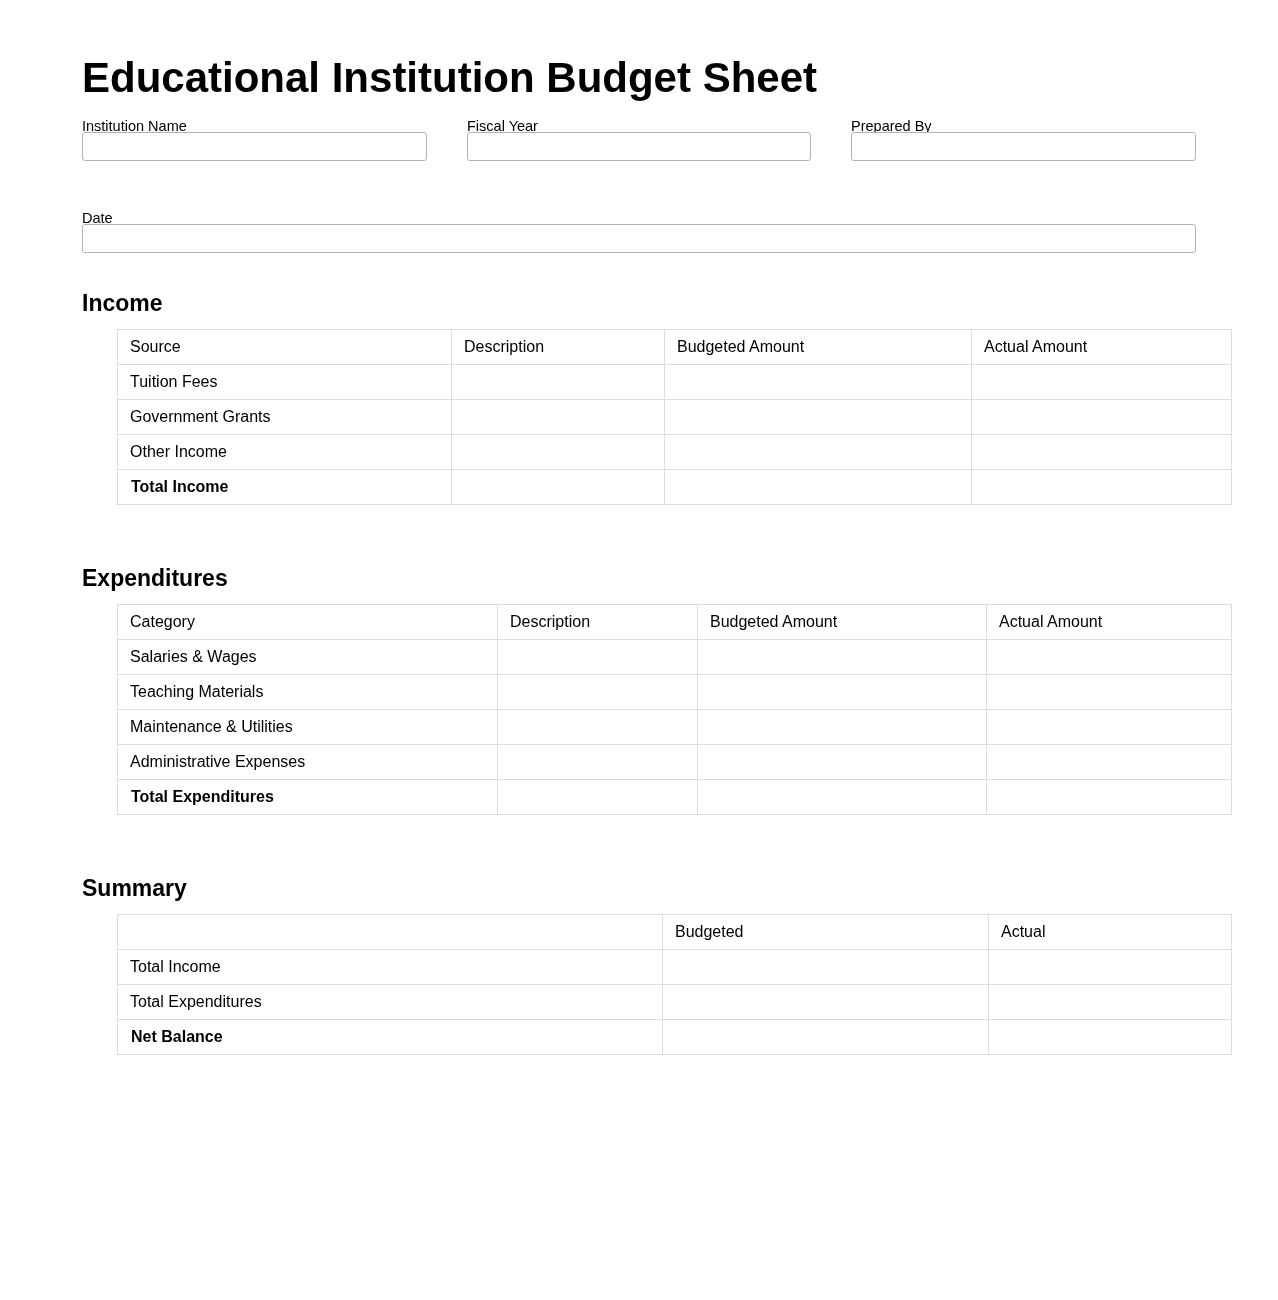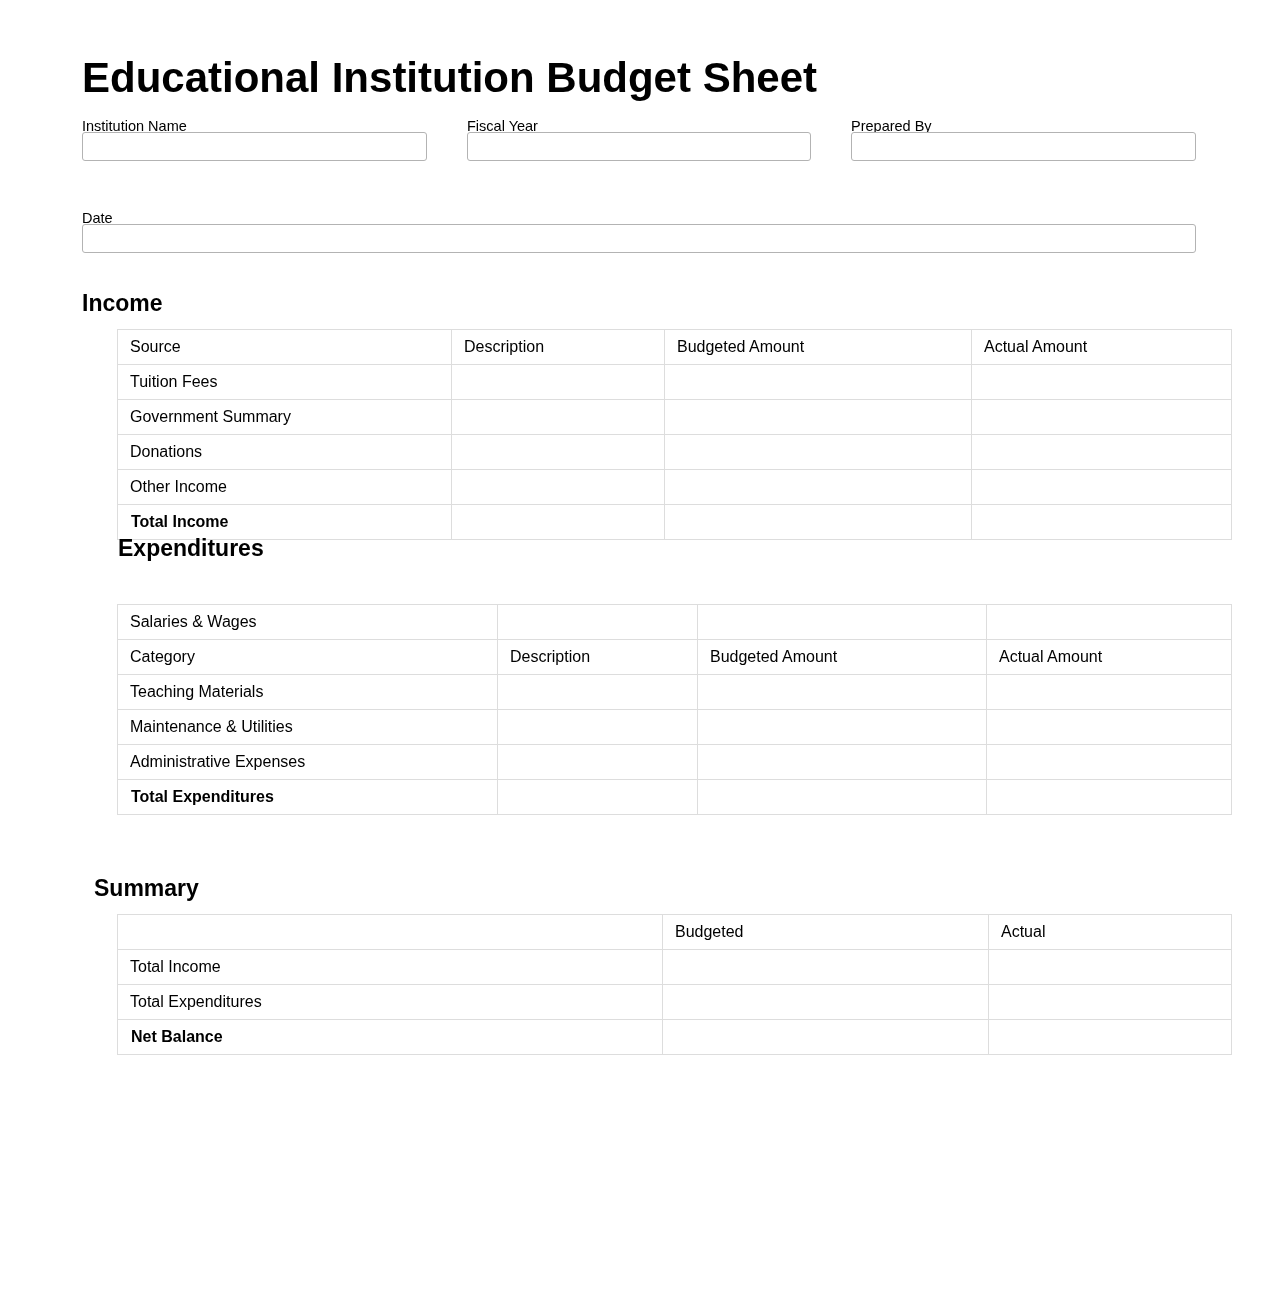--- a/index.html
+++ b/index.html
@@ -79,66 +79,60 @@
       <th>Budgeted Amount</th>
       <th>Actual Amount</th>
     </tr>
     <tr>
       <td>Tuition Fees</td>
       <td></td>
       <td></td>
       <td></td>
     </tr>
     <tr>
-      <td>Government Summary</td>
-      <td></td>
-      <td></td>
-      <td></td>
-    </tr>
-    <tr>
-      <td>Donations</td>
+      <td>Government Grants</td>
       <td></td>
       <td></td>
       <td></td>
     </tr>
     <tr>
       <td>Other Income</td>
       <td></td>
       <td></td>
       <td></td>
     </tr>
     <tr>
       <td class="bold">Total Income</td>
       <td></td>
       <td></td>
       <td></td>
     </tr>
   </tbody>
     </table>
 
-  <h2 style="top:535px;margin-left:36px;">Expenditures</h2>
+  <h2 style="top:565px;">Expenditures</h2>
   <table style="top:604px;">
     <colgroup>
         <col style="width:380px">
         <col style="width:200px">
         <col style="width:289px">
         <col style="width:245px">
       </colgroup>
     <tbody>
         <tr>
+      <th>Category</th>
+      <th>Description</th>
+      <th>Budgeted Amount</th>
+      <th>Actual Amount</th>
+    </tr>
+    <tr>
       <td>Salaries &amp; Wages</td>
       <td></td>
       <td></td>
       <td></td>
-    </tr>
-    <tr>
-      <th>Category</th>
-      <th>Description</th>
-      <th>Budgeted Amount</th>
-      <th>Actual Amount</th>
     </tr>
     <tr>
       <td>Teaching Materials</td>
       <td></td>
       <td></td>
       <td></td>
     </tr>
     <tr>
       <td>Maintenance &amp; Utilities</td>
       <td></td>
@@ -153,21 +147,21 @@
     </tr>
     <tr>
       <td class="bold">Total Expenditures</td>
       <td></td>
       <td></td>
       <td></td>
     </tr>
   </tbody>
     </table>
 
-  <h2 style="top:875px;margin-left:12px;">Summary</h2>
+  <h2 style="top:875px;">Summary</h2>
   <table style="top:914px;">
     <colgroup>
         <col style="width:545px">
         <col style="width:326px">
         <col style="width:243px">
       </colgroup>
     <tbody>
         <tr>
       <th></th>
       <th>Budgeted</th>

